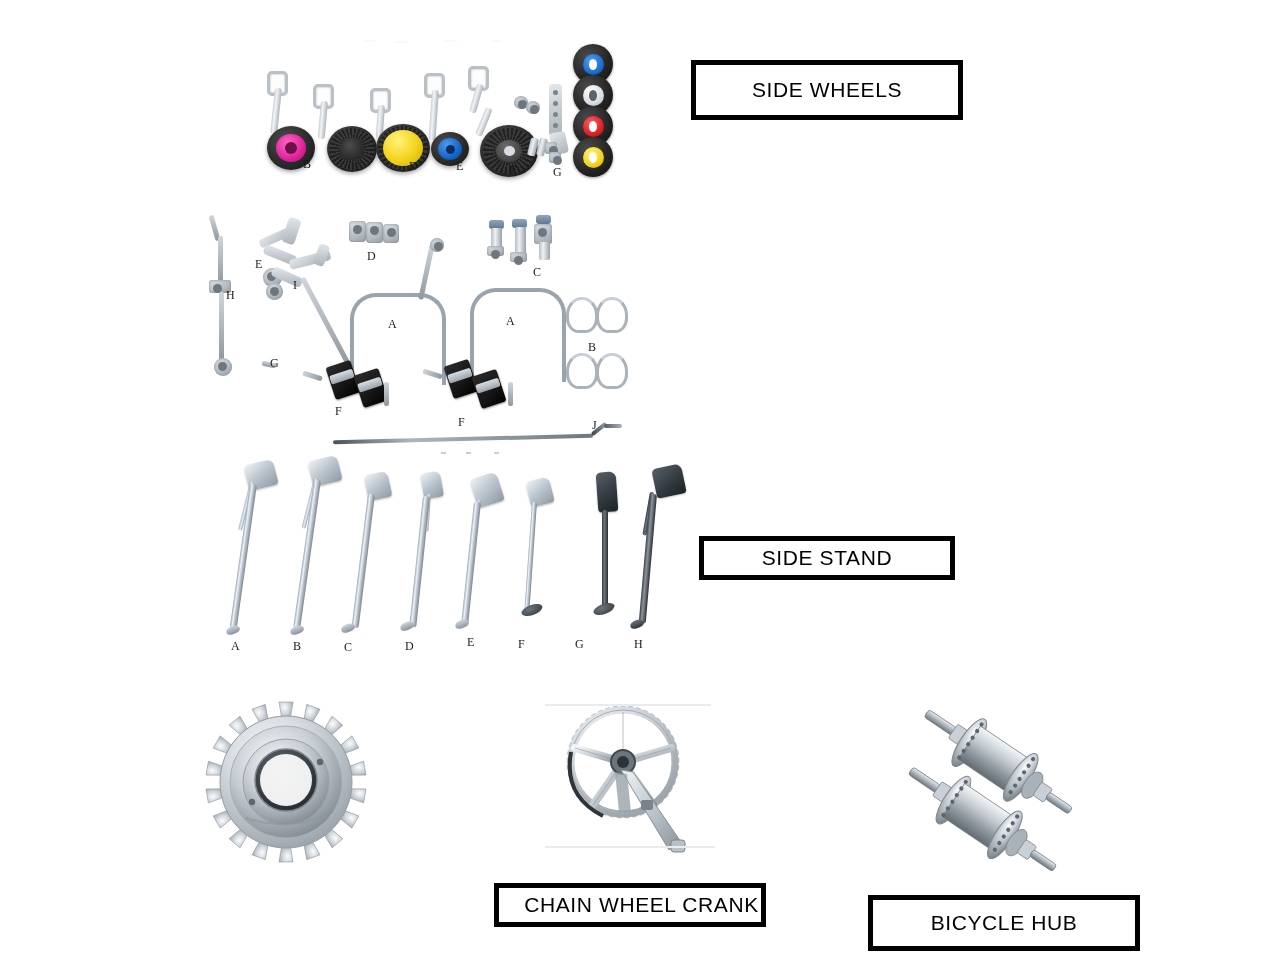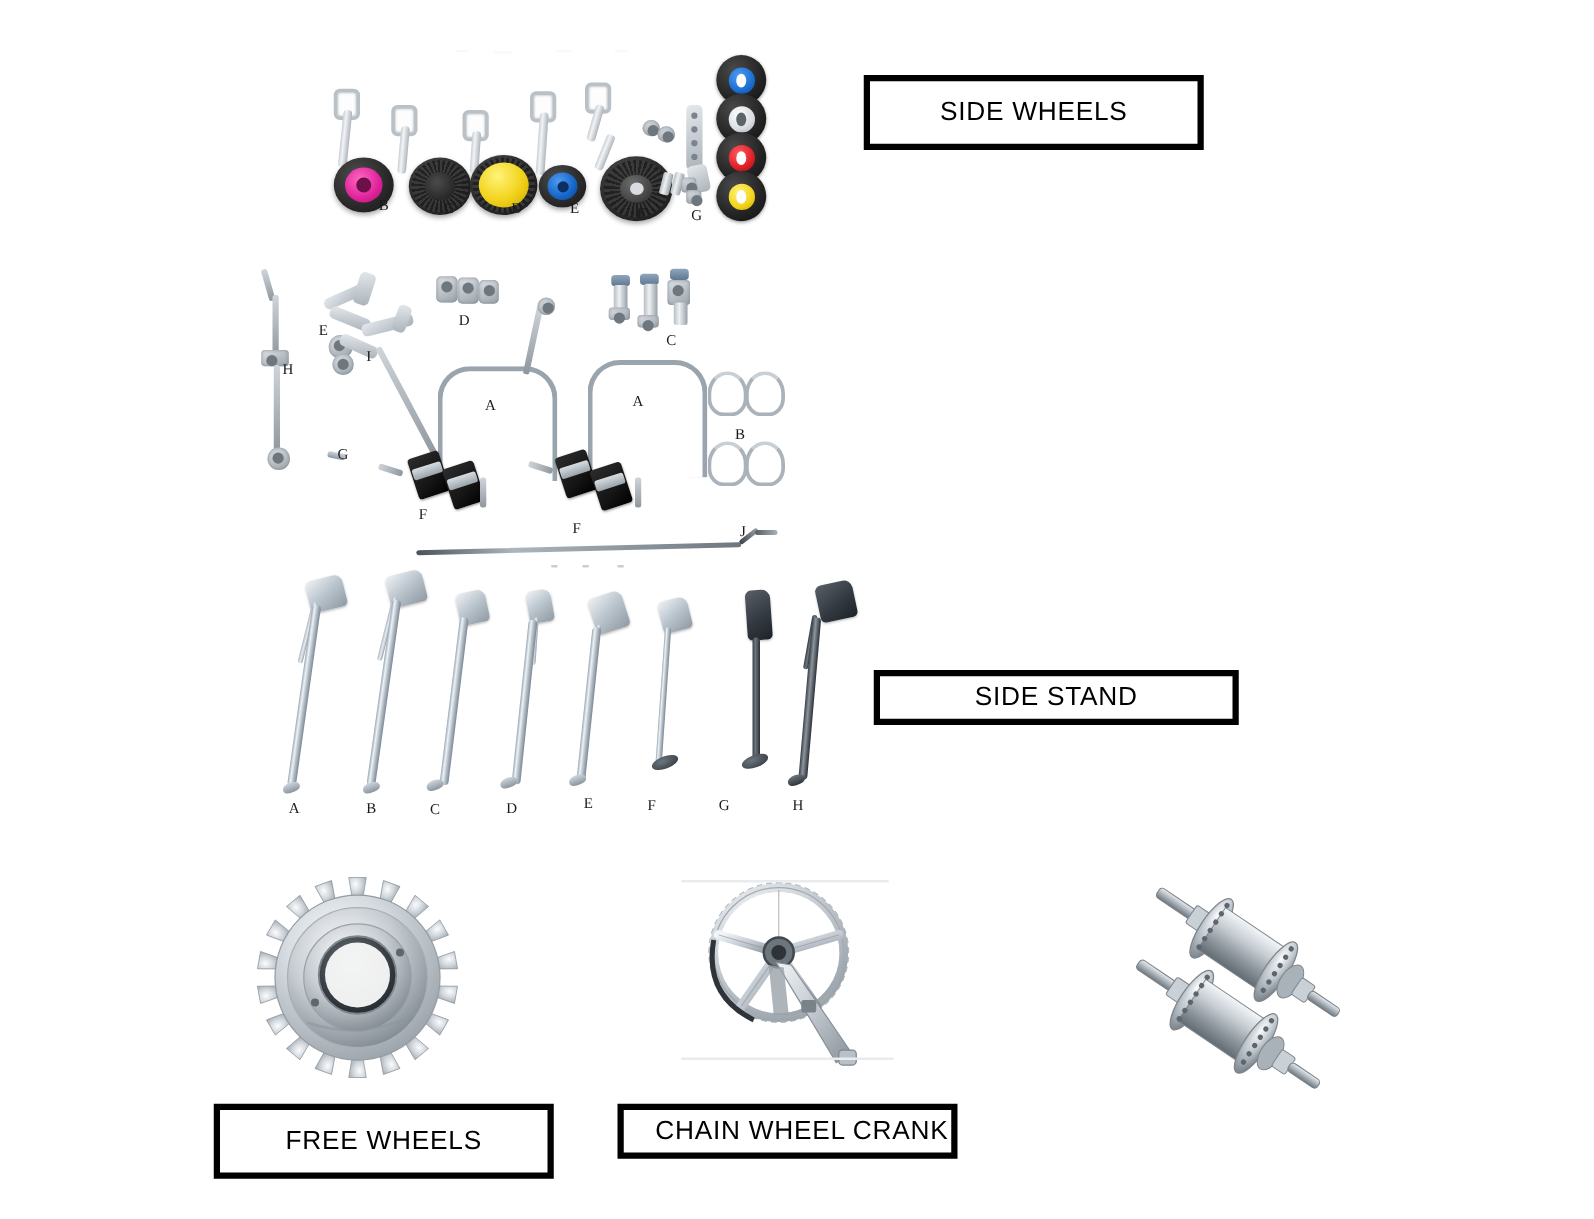--- a/index.html
+++ b/index.html
@@ -228,32 +228,32 @@
 </head>
 <body>
 
 <div id="page">
 
   <div class="caption-box" style="left:691px; top:60px; width:272px; height:60px;">
     <span class="caption-text">SIDE WHEELS</span>
   </div>
 
 
-  <div class="caption-box" style="left:699px; top:536px; width:292px; height:44px;">
+  <div class="caption-box" style="left:699px; top:536px; width:256px; height:44px;">
     <span class="caption-text">SIDE STAND</span>
   </div>
 
-  <div class="caption-box" style="left:171px; top:883px; width:272px; height:60px;">
-    <span class="caption-text">FREE WHEELS</span>
-  </div>
 
   <div class="caption-box" style="left:494px; top:883px; width:272px; height:44px;padding-left:23px;">
     <span class="caption-text">CHAIN WHEEL CRANK</span>
   </div>
 
+  <div class="caption-box" style="left:868px; top:895px; width:272px; height:56px;">
+    <span class="caption-text">BICYCLE HUB</span>
+  </div>
 
   <div class="part" style="left:0; top:0; width:660px; height:190px;">
 
     <div class="scanline" style="left:365px; top:40px; width:10px; opacity:.35;"></div>
     <div class="scanline" style="left:395px; top:41px; width:14px; opacity:.3;"></div>
     <div class="scanline" style="left:445px; top:40px; width:12px; opacity:.3;"></div>
     <div class="scanline" style="left:492px; top:40px; width:10px; opacity:.3;"></div>
 
     <div>
       <div class="tw-eye" style="left:267px; top:71px;"></div>

